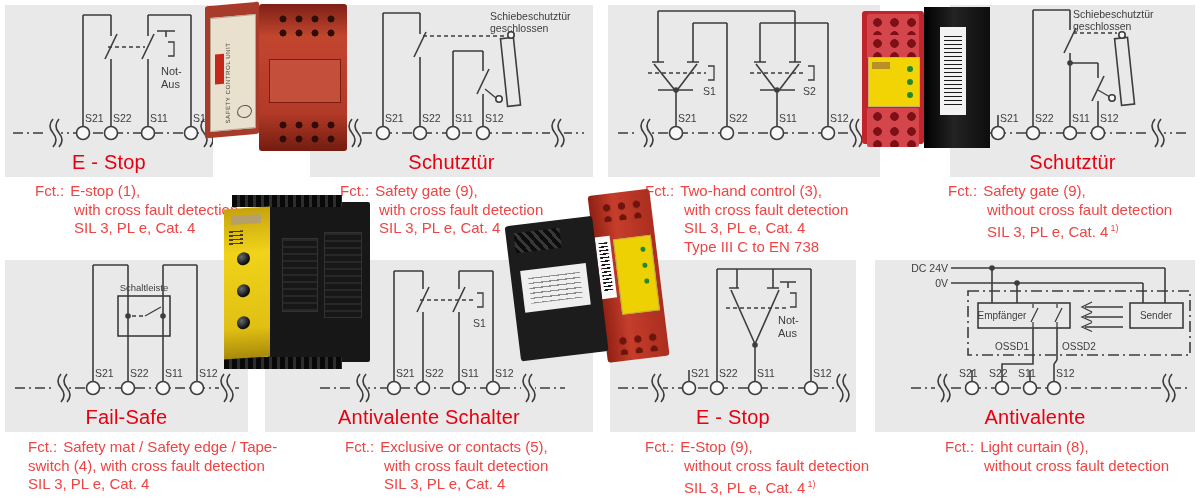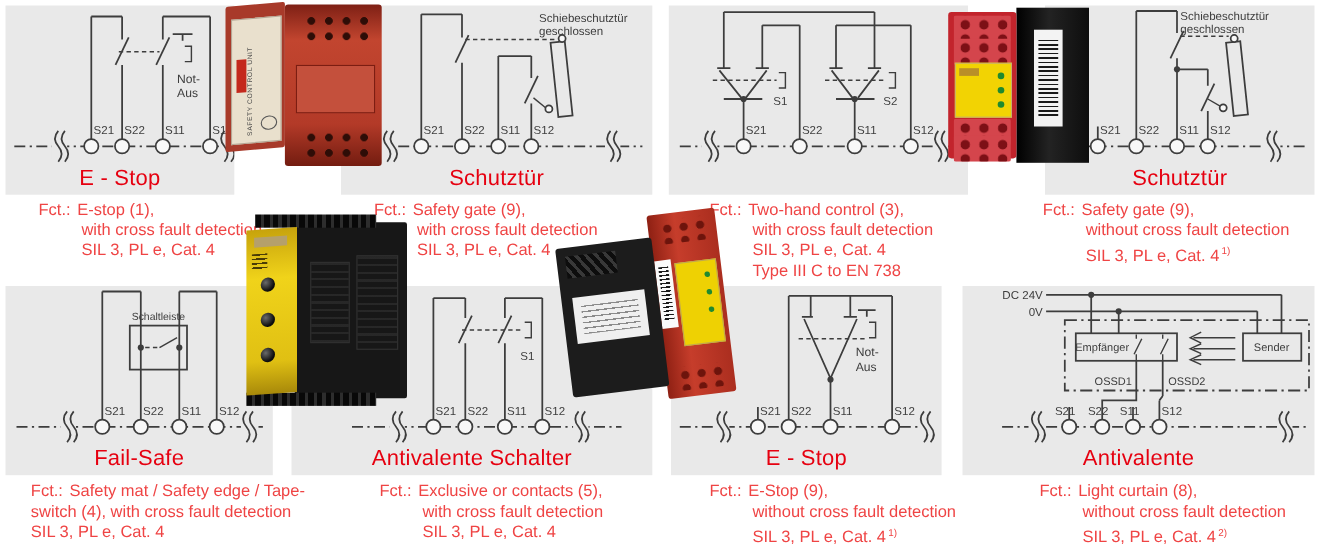--- a/index.html
+++ b/index.html
@@ -415,21 +415,20 @@
 
   <div class="caption" style="left:645px;top:438px;">
     <div class="cap-line"><span class="fct">Fct.:</span><span>E-Stop (9),</span></div>
     <div class="cap-line ind">without cross fault detection</div>
     <div class="cap-line ind"><span>SIL 3, PL e, Cat. 4</span><sup class="fn">1)</sup></div>
   </div>
 
   <div class="caption" style="left:945px;top:438px;">
     <div class="cap-line"><span class="fct">Fct.:</span><span>Light curtain (8),</span></div>
     <div class="cap-line ind">without cross fault detection</div>
-    <div class="cap-line ind"><span>SIL 3, PL e, Cat. 4</span><sup class="fn">2)</sup></div>
   </div>
 
   <div class="prod" style="left:205px;top:4px;width:142px;height:147px;">
     <div class="p1front">
       <div class="p1dots" style="top:6px;"></div>
       <div class="p1mid"></div>
       <div class="p1dots" style="top:112px;"></div>
     </div>
     <div class="p1side"></div>
     <div class="p1lab">

